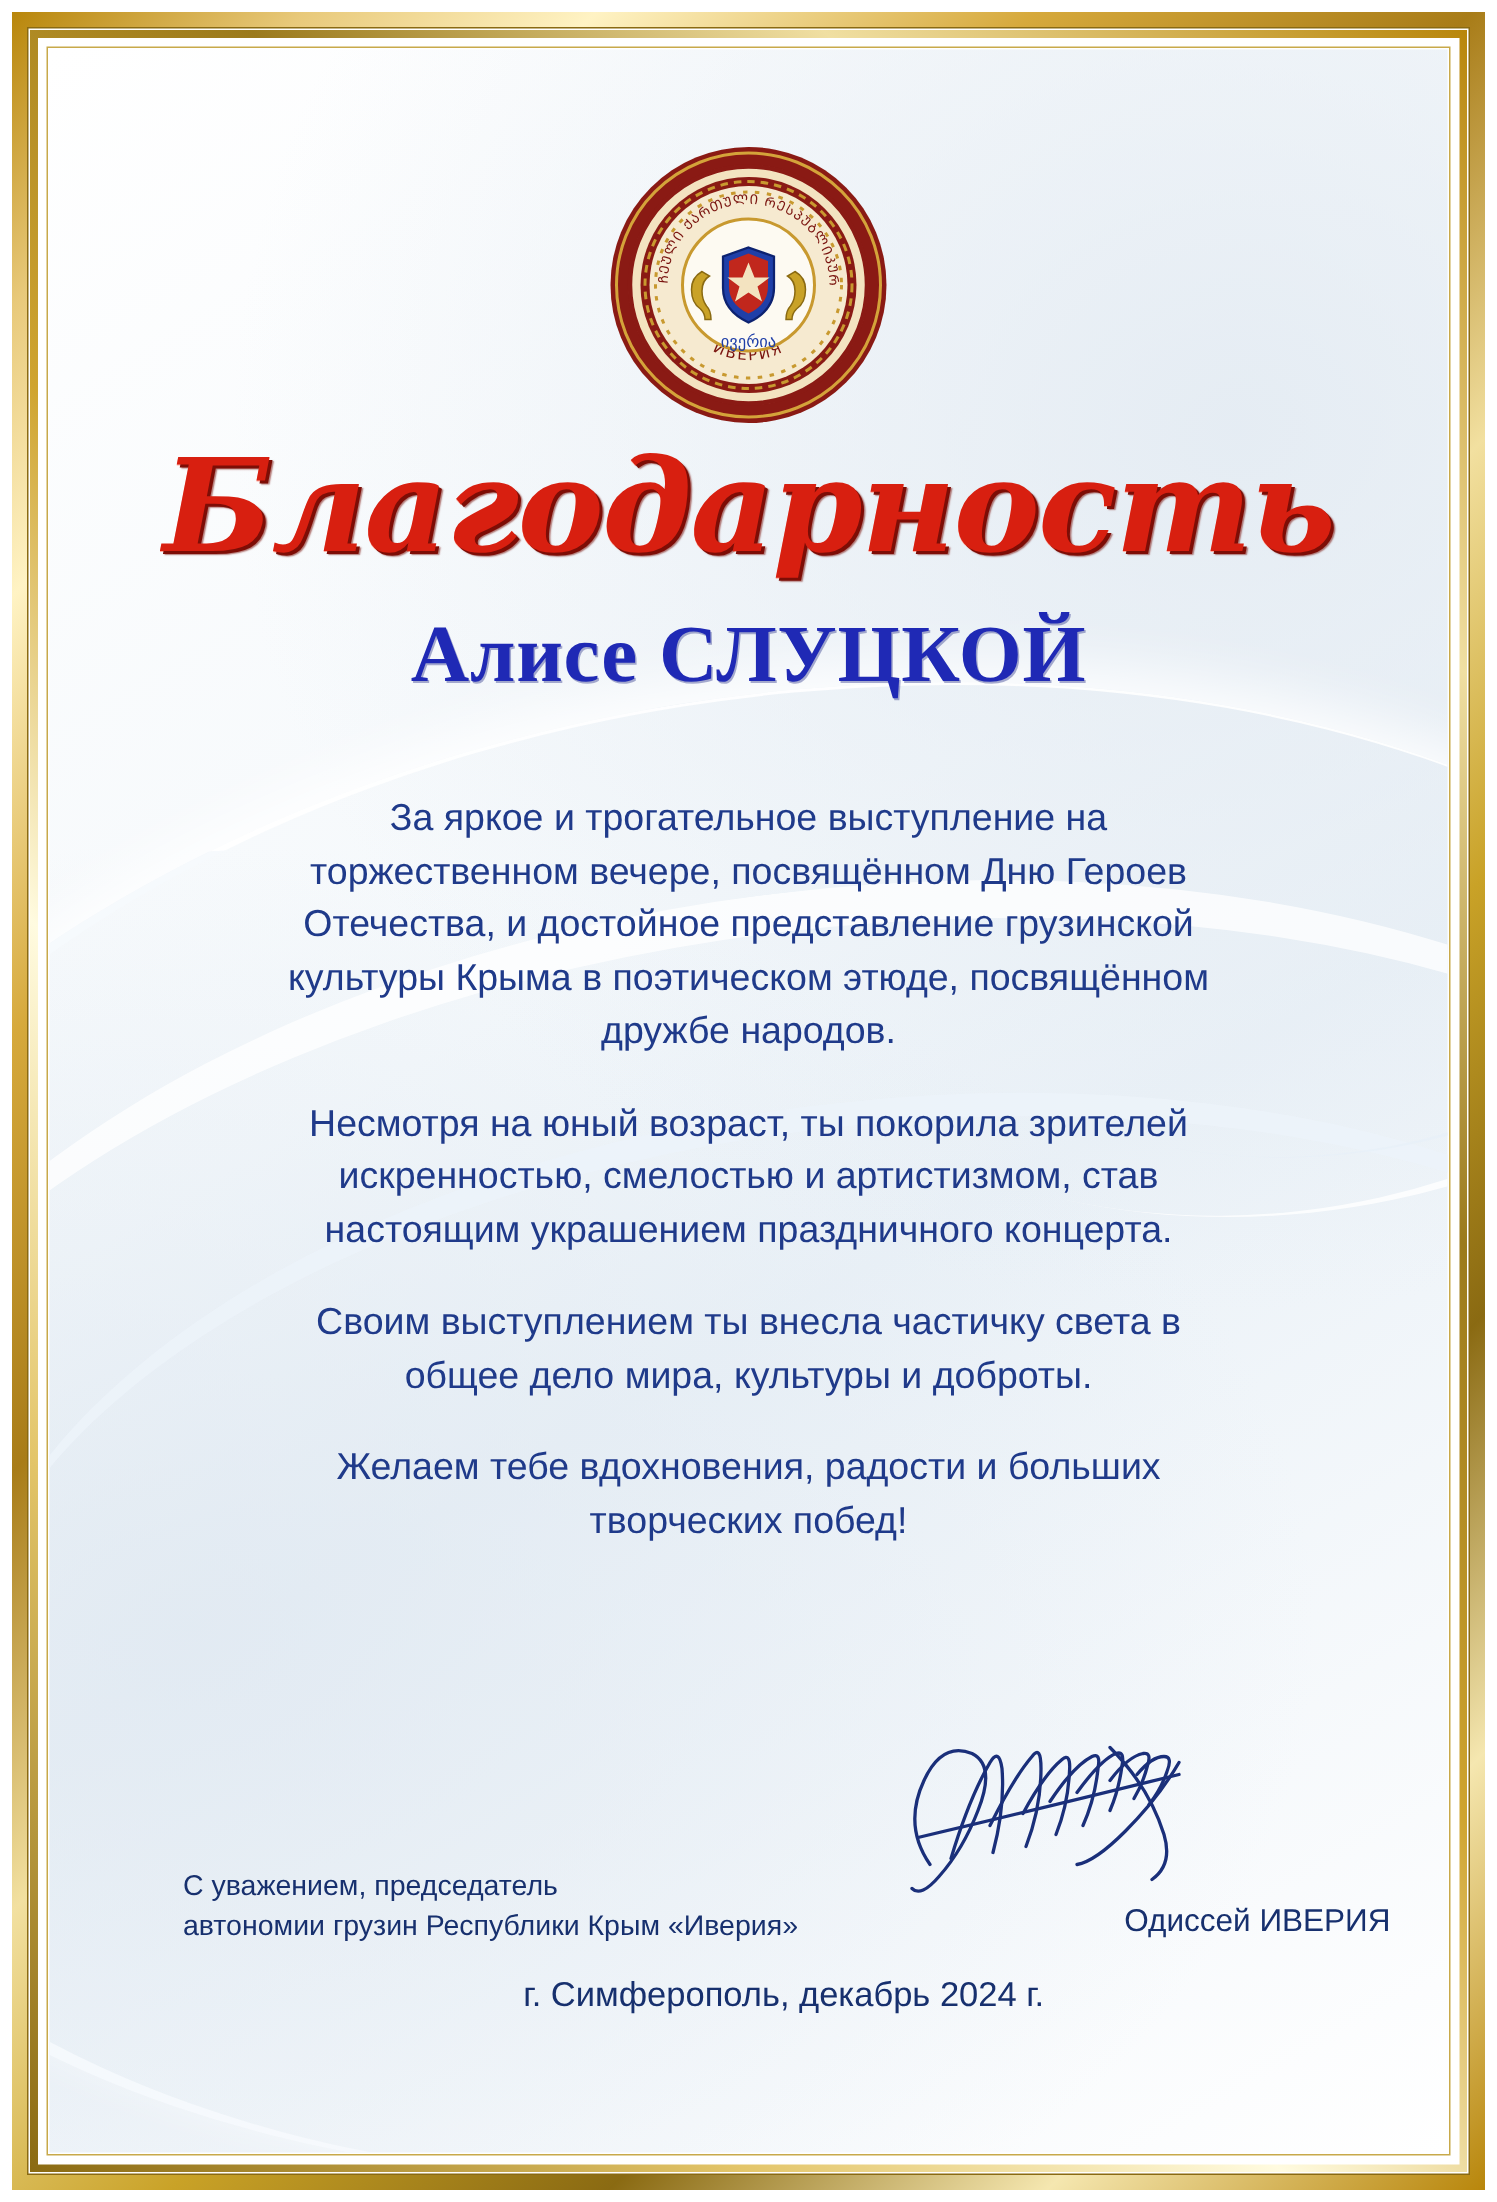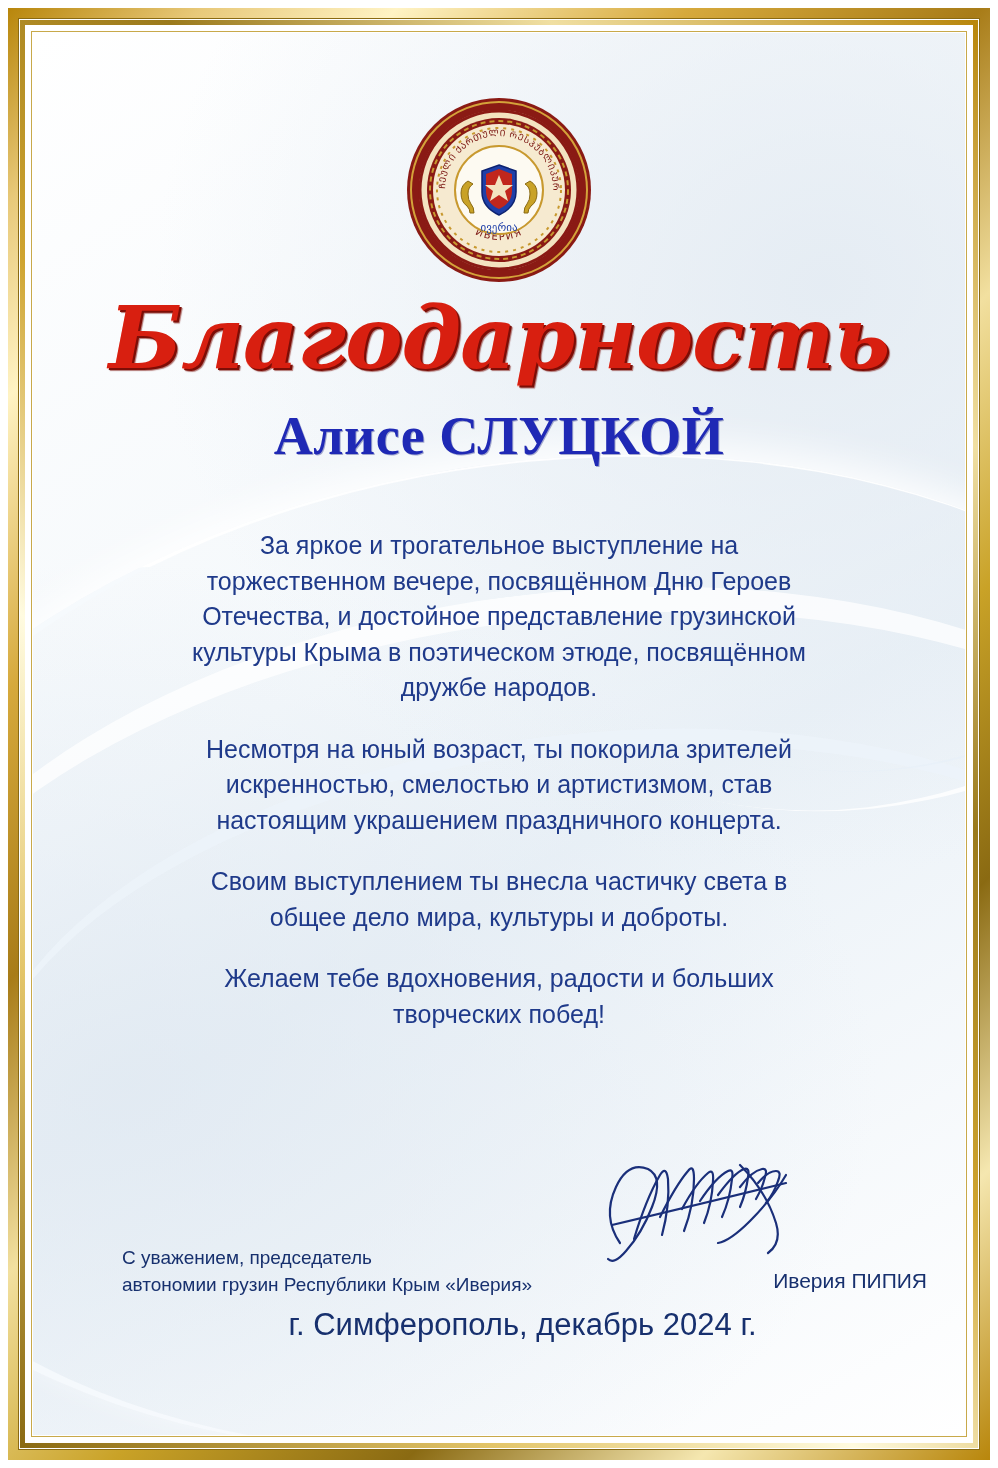--- a/index.html
+++ b/index.html
@@ -205,21 +205,21 @@
     font-size: 21px;
     color: #17306e;
     white-space: nowrap;
   }
   .place-date {
     position: absolute;
     left: 0;
     right: 0;
     bottom: 8px;
     text-align: center;
-    font-size: 31px;
+    font-size: 23px;
     color: #17306e;
   }
 </style>
 </head>
 <body>
 
 <div class="page">
 
   <div class="frame-outer"></div>
   <div class="frame-mid"></div>
@@ -303,20 +303,20 @@
               <path d="M196 28 Q182 52 160 74 Q140 94 128 96"></path>
             </g>
           </svg>
         </div>
 
         <div class="sign-left">
           <div>С уважением, председатель</div>
           <div>автономии грузин Республики Крым «Иверия»</div>
         </div>
 
-        <div class="sign-right">Иверия ПИПИЯ</div>
+        <div class="sign-right">Одиссей ИВЕРИЯ</div>
 
         <div class="place-date">г. Симферополь, декабрь 2024 г.</div>
       </div>
 
     </div>
   </div>
 </div>
 
 </body></html>

